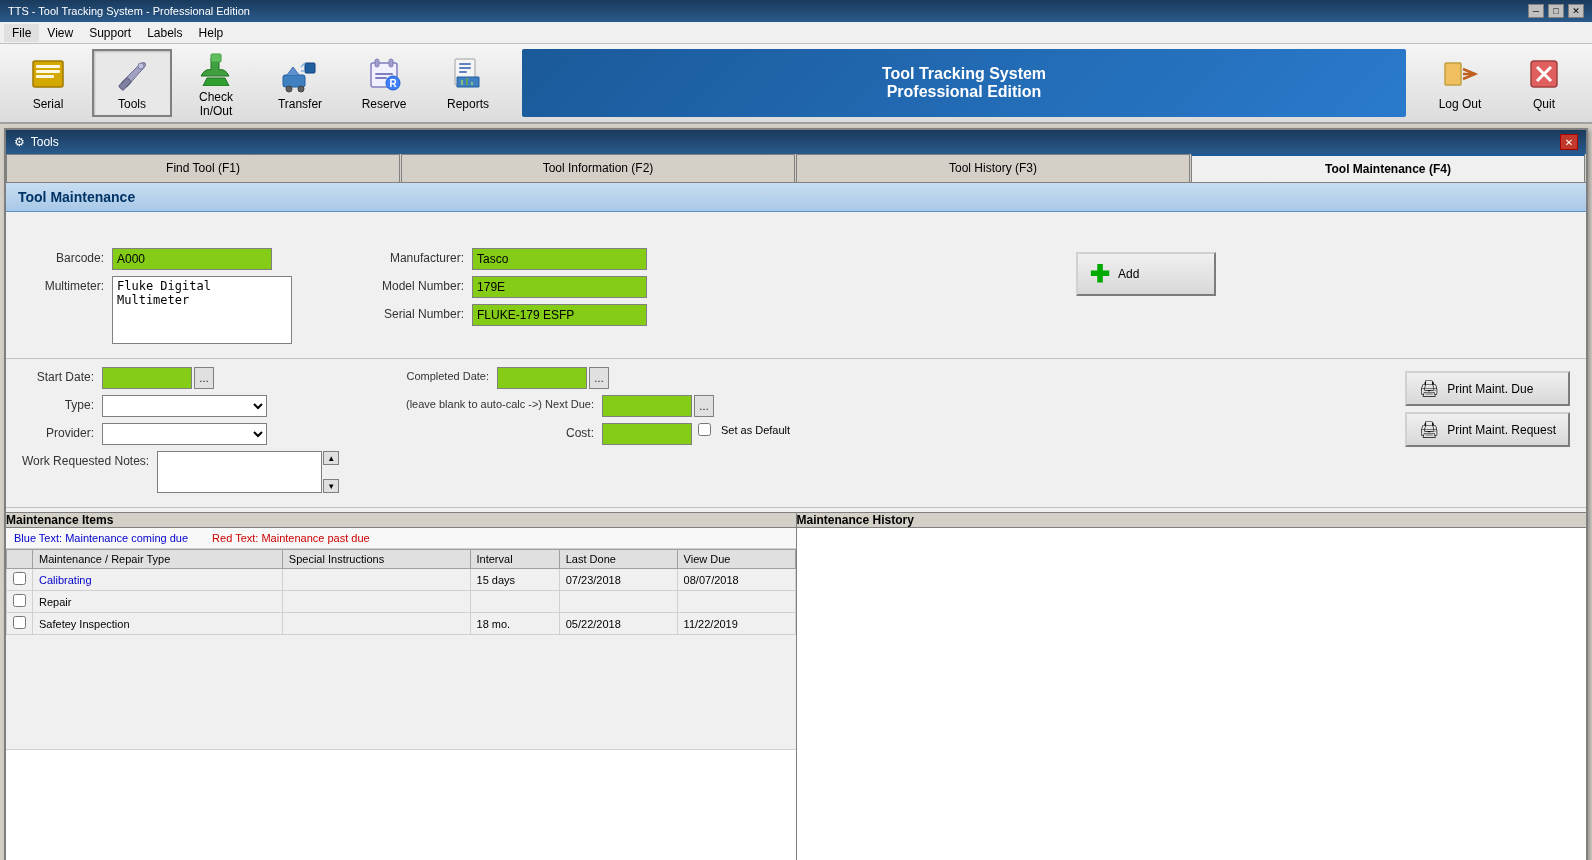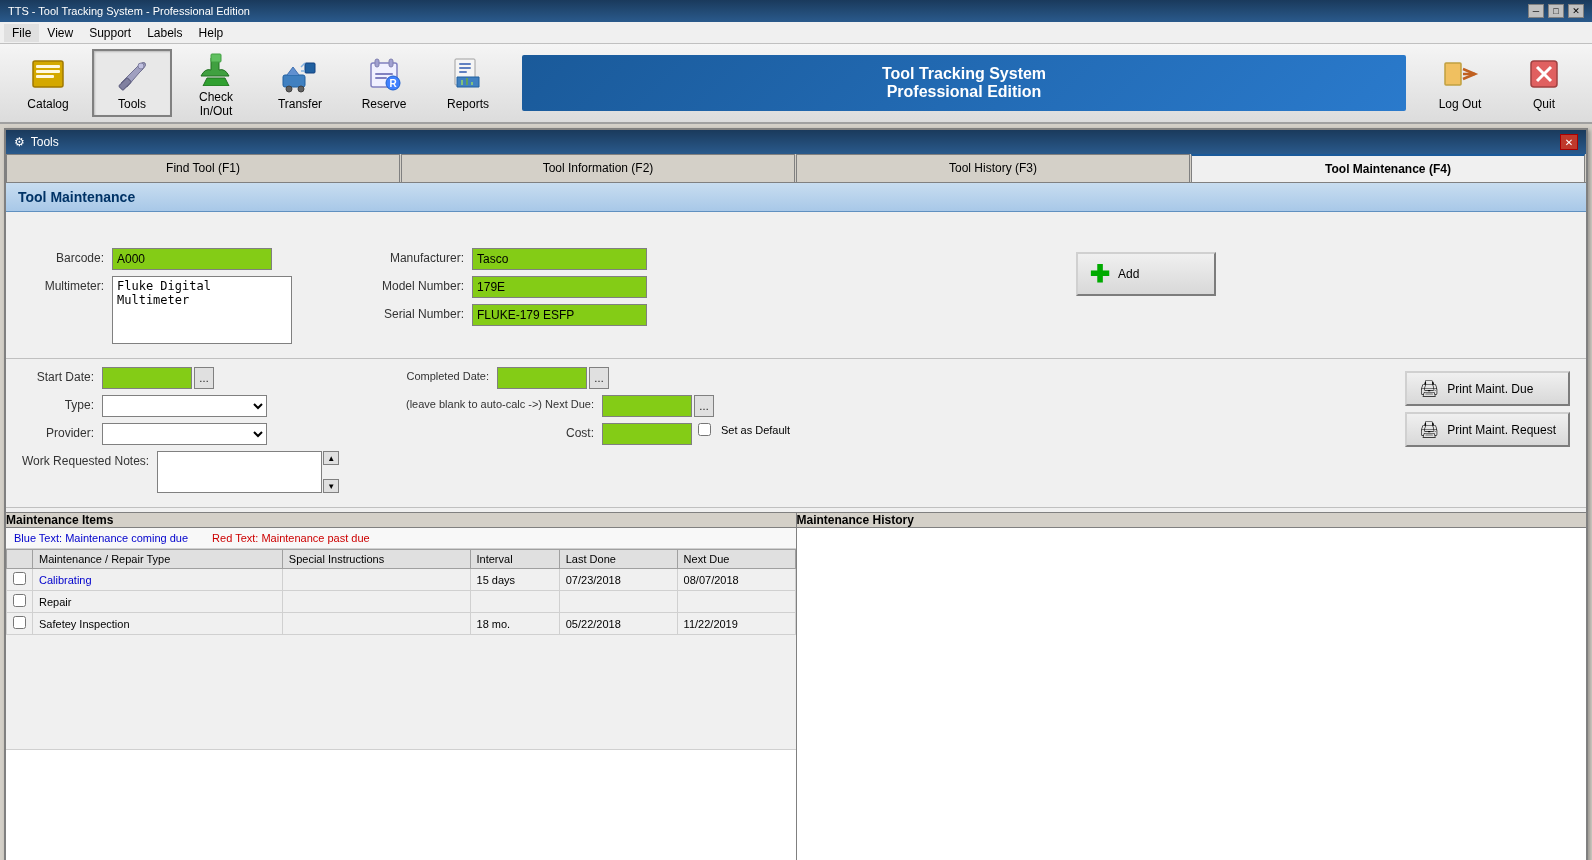--- a/index.html
+++ b/index.html
@@ -69,21 +69,21 @@
       height: 40px;
       display: flex;
       align-items: center;
       justify-content: center;
     }
 
     
     .app-title-area {
       flex: 1;
       background: linear-gradient(135deg, #1a5a9a, #2a7acc);
-      height: 56px;
+      height: 68px;
       display: flex;
       flex-direction: column;
       align-items: center;
       justify-content: center;
       color: white;
       font-weight: bold;
       font-size: 16px;
       margin: 0 10px;
       border-radius: 2px;
     }
@@ -334,21 +334,21 @@
 
   <button class="toolbar-btn">
     <div class="toolbar-icon">
       <svg width="38" height="38" viewBox="0 0 38 38">
         <rect x="4" y="6" width="30" height="26" rx="2" fill="#d4a800" stroke="#a07800" stroke-width="1.5"></rect>
         <rect x="7" y="10" width="24" height="3" fill="#fff8e0" rx="1"></rect>
         <rect x="7" y="15" width="24" height="3" fill="#fff8e0" rx="1"></rect>
         <rect x="7" y="20" width="18" height="3" fill="#fff8e0" rx="1"></rect>
       </svg>
     </div>
-    <span>Catalog</span>
+    <span>Serial</span>
   </button>
 
   <button class="toolbar-btn active">
     <div class="toolbar-icon">
       <svg width="38" height="38" viewBox="0 0 38 38">
         <path d="M8 28 L22 14 L26 10 Q30 6 32 8 Q34 10 30 14 L26 18 L14 32 Z" fill="#a0a0c0" stroke="#707090" stroke-width="1"></path>
         <circle cx="28" cy="11" r="3" fill="#c0c0e0" stroke="#8080a0"></circle>
         <rect x="6" y="26" width="12" height="6" rx="1" fill="#8080a0" stroke="#606080" transform="rotate(-45 12 29)"></rect>
       </svg>
     </div>
@@ -578,21 +578,21 @@
         </div>
         <div class="table-scroll">
           <table class="data-table">
             <thead>
               <tr>
                 <th style="width:24px;"></th>
                 <th>Maintenance / Repair Type</th>
                 <th>Special Instructions</th>
                 <th>Interval</th>
                 <th>Last Done</th>
-                <th>Next Due</th>
+                <th>View Due</th>
               </tr>
             </thead>
             <tbody>
               <tr class="table-row">
                 <td><input type="checkbox" style=""></td>
                 <td class="col-blue">Calibrating</td>
                 <td></td>
                 <td>15 days</td>
                 <td>07/23/2018</td>
                 <td>08/07/2018</td>

